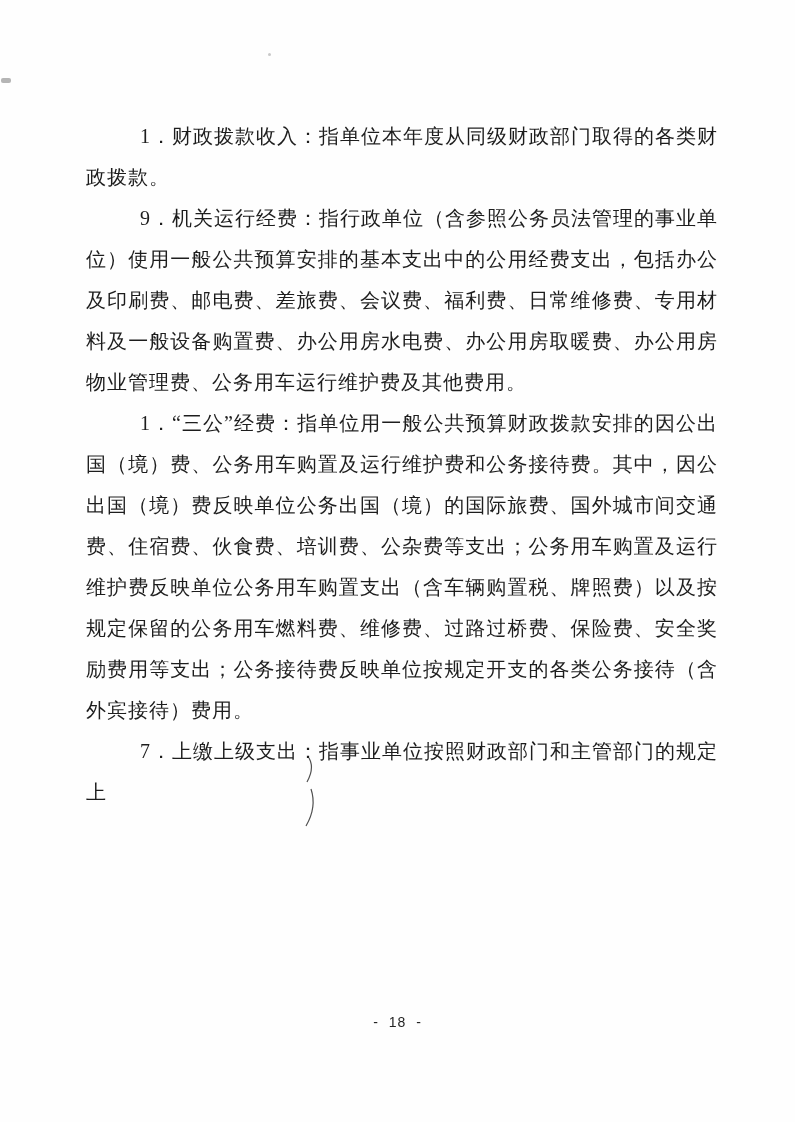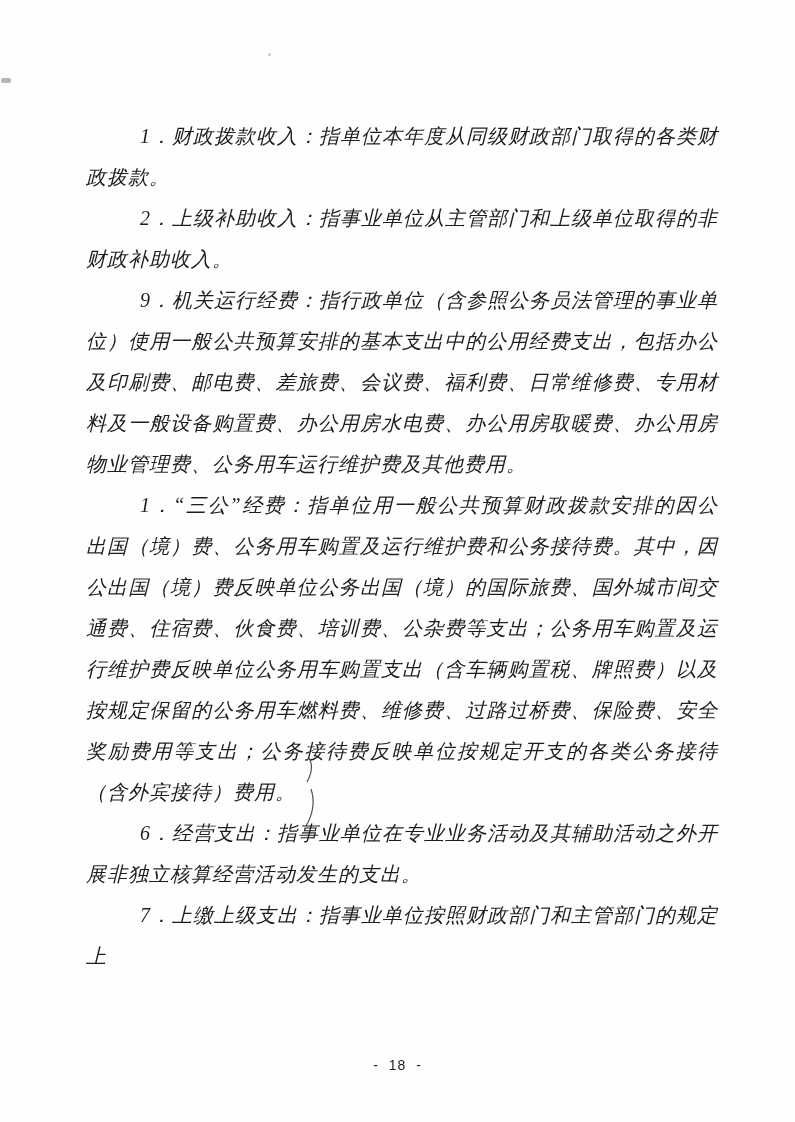--- a/index.html
+++ b/index.html
@@ -21,34 +21,32 @@
     width: 632px;
     font-size: 20px;
     line-height: 41px;
     letter-spacing: 1px;
     text-align: justify;
     color: #1d1d1d;
   }
   .body-text p {
     text-indent: 54px;
     margin: 0;
-    font-style: italic;
   }
   .page-footer {
     position: absolute;
     left: 0;
     top: 1014px;
     width: 795px;
     text-align: center;
     font-family: "Liberation Sans", "DejaVu Sans", sans-serif;
     font-size: 14px;
     letter-spacing: 1px;
     word-spacing: 5px;
     color: #242424;
-    margin-top: 43px;
   }
   
   .artifact-smudge {
     position: absolute;
     left: 1px;
     top: 78px;
     width: 10px;
     height: 5px;
     background: #b5b5b5;
     border-radius: 2px;
@@ -79,22 +77,20 @@
   <span class="artifact-smudge"></span>
   <span class="artifact-speck"></span>
 
   <svg class="artifact-scratch" viewBox="0 0 20 74" xmlns="http://www.w3.org/2000/svg">
     <path d="M 9 2 C 13 9, 12 17, 7 26" fill="none" stroke="#4f4f4f" stroke-width="1.2"></path>
     <path d="M 11 33 C 15 45, 13 58, 6 70" fill="none" stroke="#4f4f4f" stroke-width="1.2"></path>
   </svg>
 
   <div class="body-text">
     <p>1．财政拨款收入：指单位本年度从同级财政部门取得的各类财政拨款。</p>
-    <p>2．上级补助收入：指事业单位从主管部门和上级单位取得的非财政补助收入。</p>
     <p>9．机关运行经费：指行政单位（含参照公务员法管理的事业单位）使用一般公共预算安排的基本支出中的公用经费支出，包括办公及印刷费、邮电费、差旅费、会议费、福利费、日常维修费、专用材料及一般设备购置费、办公用房水电费、办公用房取暖费、办公用房物业管理费、公务用车运行维护费及其他费用。</p>
     <p>1．“三公”经费：指单位用一般公共预算财政拨款安排的因公出国（境）费、公务用车购置及运行维护费和公务接待费。其中，因公出国（境）费反映单位公务出国（境）的国际旅费、国外城市间交通费、住宿费、伙食费、培训费、公杂费等支出；公务用车购置及运行维护费反映单位公务用车购置支出（含车辆购置税、牌照费）以及按规定保留的公务用车燃料费、维修费、过路过桥费、保险费、安全奖励费用等支出；公务接待费反映单位按规定开支的各类公务接待（含外宾接待）费用。</p>
-    <p>6．经营支出：指事业单位在专业业务活动及其辅助活动之外开展非独立核算经营活动发生的支出。</p>
     <p>7．上缴上级支出：指事业单位按照财政部门和主管部门的规定上</p>
   </div>
 
   <div class="page-footer">- 18 -</div>
 
 </div>
 
 </body></html>

